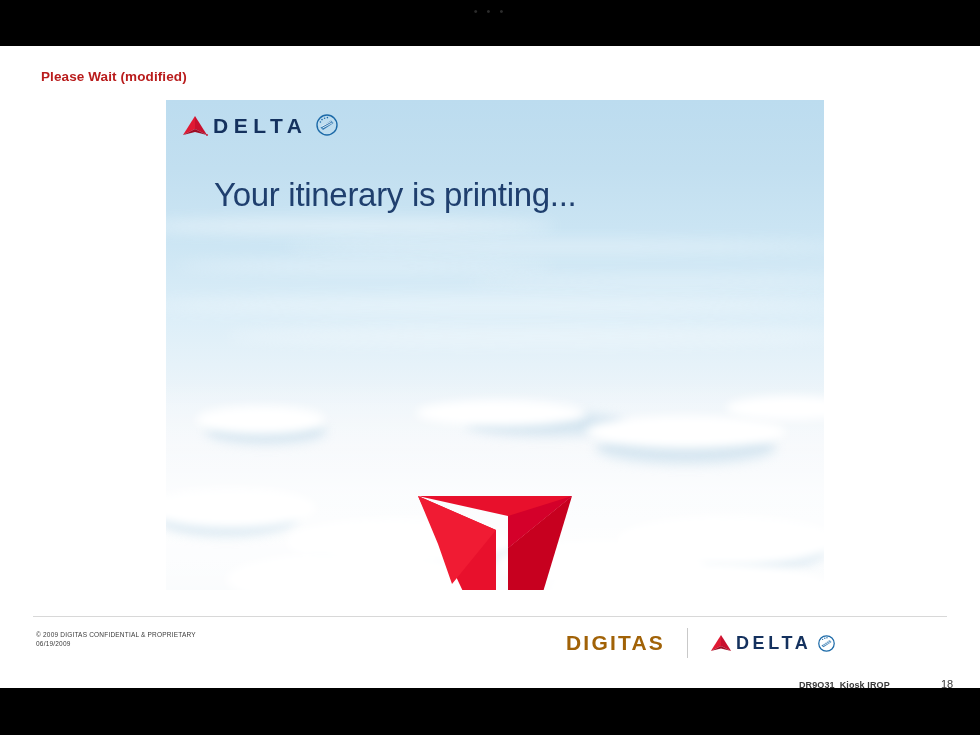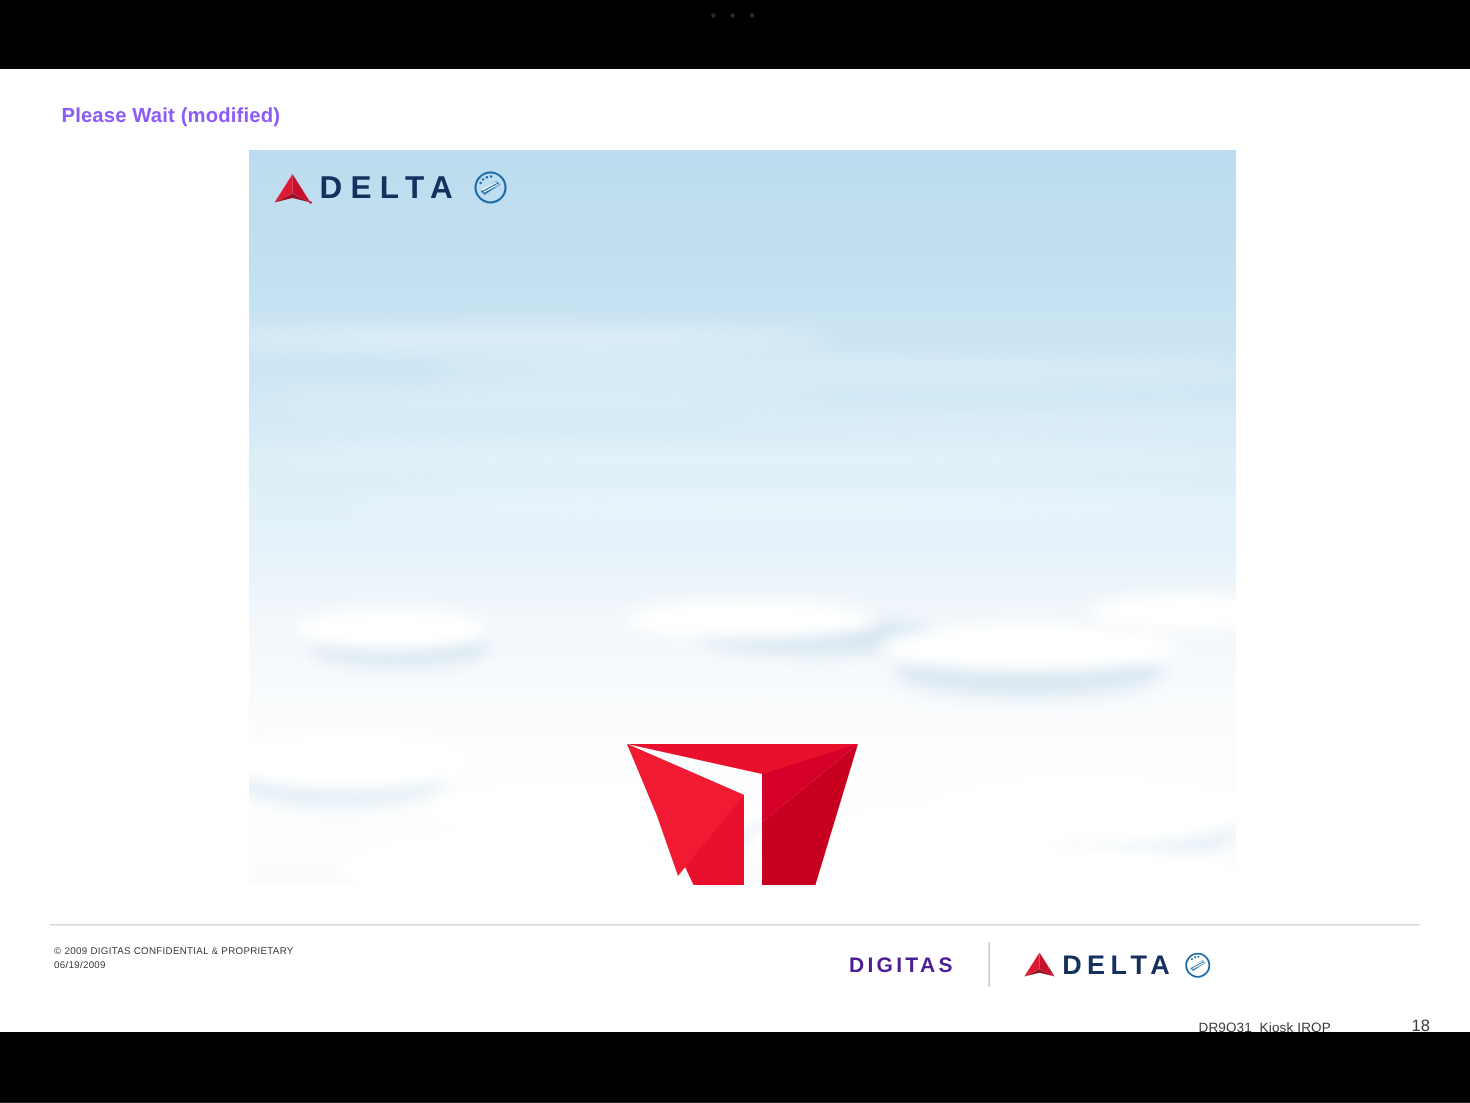--- a/index.html
+++ b/index.html
@@ -50,21 +50,21 @@
     width: 980px; height: 642px;
     background: #ffffff;
   }
 
   
   #slide-title {
     position: absolute;
     left: 41px; top: 23px;
     font-size: 13.5px;
     font-weight: bold;
-    color: #8b5cf6;
+    color: #b91c1c;
     letter-spacing: 0.1px;
   }
 
   
   #kiosk-screen {
     position: absolute;
     left: 166px; top: 54px;
     width: 658px; height: 490px;
     overflow: hidden;
     background: linear-gradient(to bottom,
@@ -180,23 +180,23 @@
     line-height: 9px;
     letter-spacing: 0.2px;
   }
   #footer-logos {
     position: absolute;
     left: 566px; top: 11px;
     display: flex;
     align-items: center;
   }
   #digitas-logo {
-    font-size: 14px;
-    font-weight: bold;
-    color: #4c1d95;
+    font-size: 21px;
+    font-weight: bold;
+    color: #a16207;
     letter-spacing: 2.2px;
     line-height: 22px;
   }
   #footer-divider {
     width: 1px; height: 30px;
     background: #c9c9c9;
     margin: 0 22px;
   }
   #footer-delta { display: flex; align-items: center; }
   #footer-delta .dw { width: 22px; height: 18px; margin-right: 4px; }
@@ -207,20 +207,21 @@
     letter-spacing: 3.6px;
     line-height: 18px;
   }
   #footer-delta .skyteam { width: 17px; height: 17px; margin-left: 7px; }
   #deck-code {
     position: absolute;
     left: 799px; top: 63px;
     font-size: 9px;
     color: #3a3a3a;
     letter-spacing: 0.1px;
+    font-weight: bold;
   }
   #page-number {
     position: absolute;
     left: 941px; top: 61px;
     font-size: 11px;
     color: #3a3a3a;
   }
 </style>
 </head>
 <body>
@@ -265,20 +266,21 @@
       <div class="puff" style="left:380px; top:462px; width:290px; height:56px;"></div>
 
       <svg id="delta-widget-big" viewBox="0 0 166 118">
         <polygon points="6,12 160,12 96,64 96,32" fill="#e8102c"></polygon>
         <polygon points="160,12 96,64 96,118 128,118" fill="#c7001f"></polygon>
         <polygon points="6,12 84,46 84,118 56,118" fill="#e8102c"></polygon>
         <polygon points="6,12 84,46 40,100 26,60" fill="#f01b33"></polygon>
         <polygon points="96,32 96,64 160,12" fill="#d4002a"></polygon>
       </svg>
 
+      <div id="kiosk-headline">Your itinerary is printing...</div>
 
       <div id="kiosk-brand">
         <svg class="dw" viewBox="0 0 26 21">
           <polygon points="13,1 25,20 13,14" fill="#c8102e"></polygon>
           <polygon points="13,1 1,20 13,14" fill="#e01933"></polygon>
           <polygon points="1,20 13,14 25,20 13,17" fill="#9e0c24"></polygon>
           <circle cx="25" cy="20" r="0.9" fill="#c8102e"></circle>
         </svg>
         <span class="wordmark">DELTA</span>
         <svg class="skyteam" viewBox="0 0 22 22">

